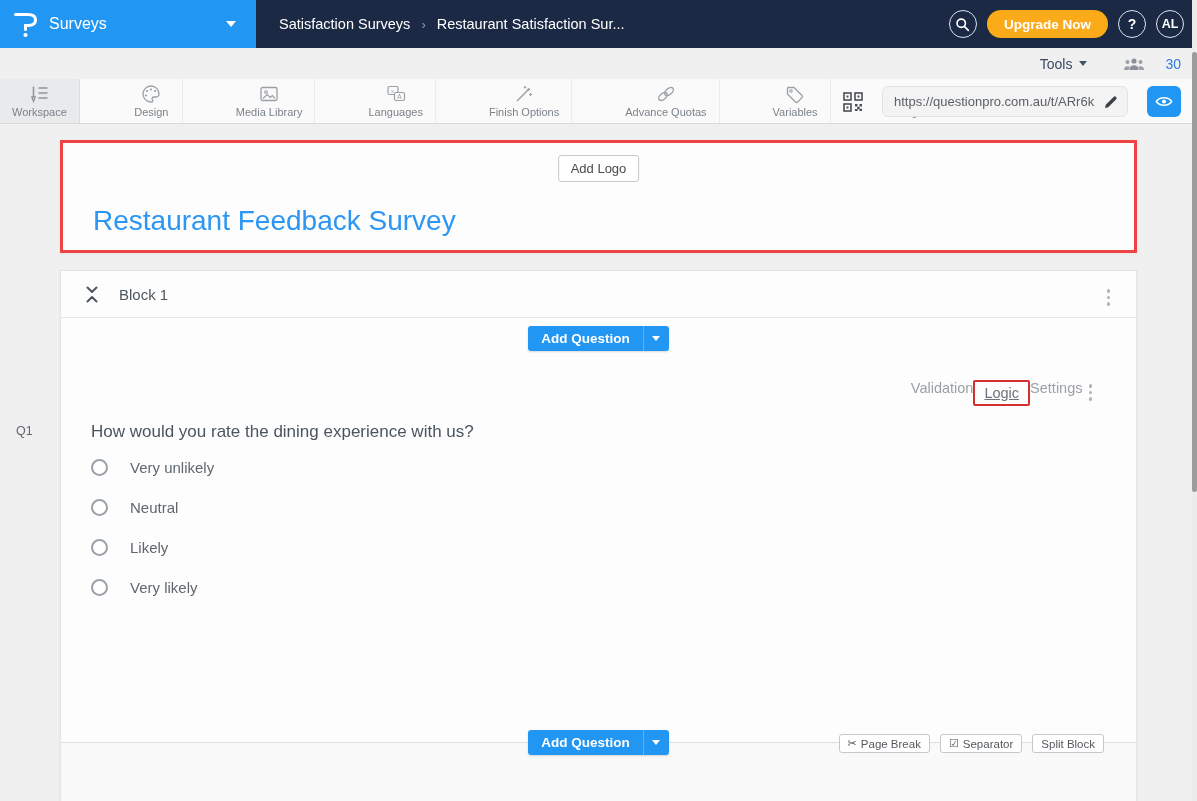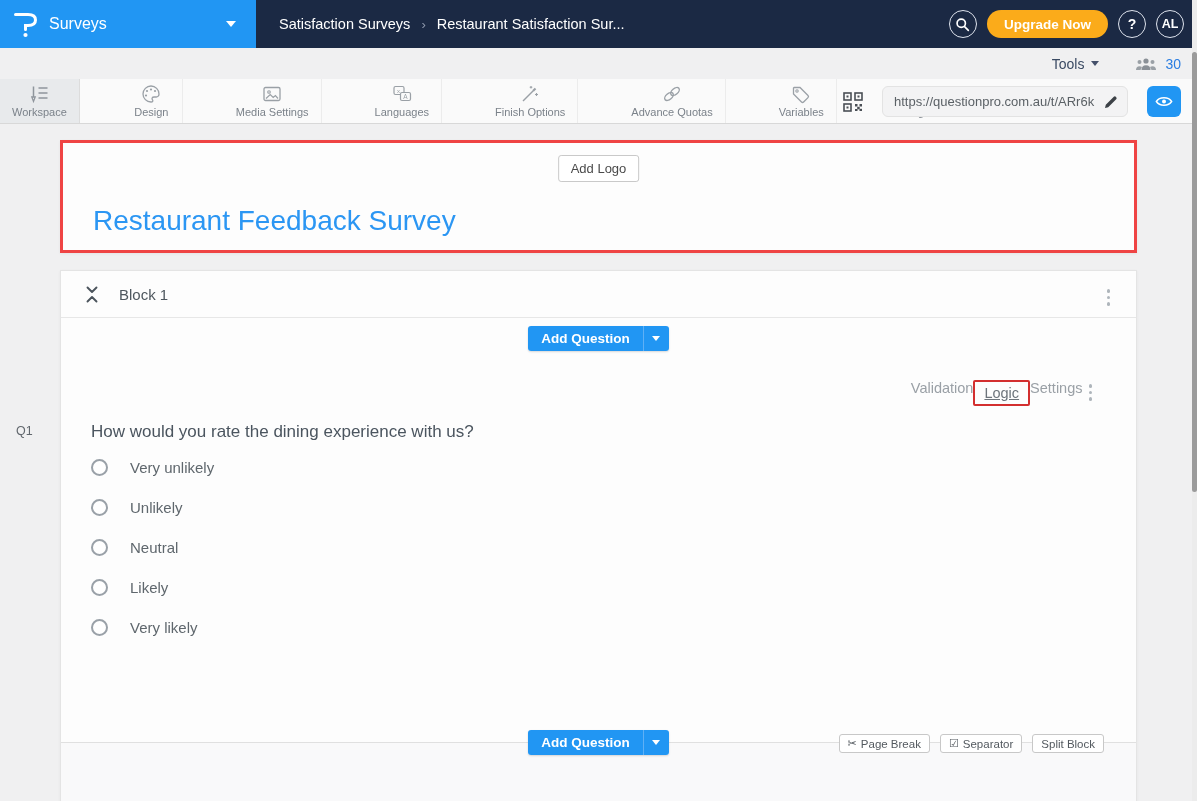--- a/index.html
+++ b/index.html
@@ -19,21 +19,21 @@
   .circle-btn { width:28px; height:28px; border:1.5px solid #dfe4ee; border-radius:50%; display:flex; align-items:center; justify-content:center; color:#fff; cursor:pointer; font-size:14px; font-weight:700; }
   .upgrade-btn { background:#fbab1a; color:#fff; font-size:13.5px; font-weight:700; height:28px; padding:0 17px; border-radius:14px; display:flex; align-items:center; cursor:pointer; }
 
   
   .navbar { position:absolute; top:48px; left:0; right:0; height:31px; background:#fff; border-bottom:1px solid #ebebeb; display:flex; align-items:stretch; padding-left:18px; }
   .nav-tab { font-size:14.5px; color:#2b4a7e; display:flex; align-items:center; margin-right:34px; cursor:pointer; border-bottom:2px solid transparent; padding-top:2px; }
   .nav-tab.active { color:#22395f; border-bottom-color:#2196f3; }
   .nav-right { position:absolute; right:16px; top:48px; height:31px; display:flex; align-items:center; }
   .tools { display:flex; align-items:center; gap:7px; color:#3a4a63; font-size:14px; cursor:pointer; margin-right:36px; }
   .caret-down-d { width:0; height:0; border-left:4.5px solid transparent; border-right:4.5px solid transparent; border-top:5px solid #44506a; }
-  .collab { display:flex; align-items:center; gap:8px; cursor:pointer; }
+  .collab { display:flex; align-items:center; gap:20px; cursor:pointer; }
   .collab-count { color:#2a7de1; font-size:14px; }
 
   
   .toolbar { position:absolute; top:79px; left:0; right:0; height:45px; background:#fafafa; border-bottom:1px solid #d8d8d8; display:flex; align-items:stretch;gap:41px; }
   .tool { display:flex; flex-direction:column; align-items:center; justify-content:center; padding:0 12px; min-width:62px; border-right:1px solid #ececec; cursor:pointer; background:transparent; }
   .tool.active { background:#e8eaec; border-right-color:#dcdcdc; }
   .tool-label { font-size:11px; color:#7b828a; margin-top:2px; white-space:nowrap; }
   .tool svg { display:block; }
   .tb-right { position:absolute; right:16px; top:79px; height:45px; display:flex; align-items:center; gap:19px; }
   .qr-btn { cursor:pointer; display:flex; }
@@ -171,21 +171,21 @@
       <span class="tool-label">Design</span>
     </div>
     <div class="tool">
       <span>
         <svg width="22" height="20" viewBox="0 0 22 20">
           <rect x="3" y="3.5" width="16" height="13" rx="1.5" fill="none" stroke="#9aa0a6" stroke-width="1.3"></rect>
           <circle cx="8" cy="8" r="1.3" fill="none" stroke="#9aa0a6" stroke-width="1.1"></circle>
           <path d="M5 14.5 l4.2-4 3 3 2.2-2 2.6 3" fill="none" stroke="#9aa0a6" stroke-width="1.2"></path>
         </svg>
       </span>
-      <span class="tool-label">Media Settings</span>
+      <span class="tool-label">Media Library</span>
     </div>
     <div class="tool">
       <span>
         <svg width="22" height="20" viewBox="0 0 22 20">
           <rect x="3" y="2.5" width="10" height="8" rx="1.5" fill="none" stroke="#9aa0a6" stroke-width="1.2"></rect>
           <text x="6" y="9" font-size="6" fill="#9aa0a6" font-family="sans-serif">x</text>
           <rect x="9.5" y="8.5" width="10" height="8" rx="1.5" fill="#fafafa" stroke="#9aa0a6" stroke-width="1.2"></rect>
           <text x="12.2" y="15" font-size="6.5" fill="#9aa0a6" font-family="sans-serif">A</text>
         </svg>
       </span>
@@ -322,24 +322,20 @@
 
         <div class="q-text">How would you rate the dining experience with us?</div>
 
         <div class="options">
           <div class="option-row">
             <span class="radio"></span>
             <span class="option-label">Very unlikely</span>
           </div>
           <div class="option-row">
             <span class="radio"></span>
-            <span class="option-label">Unlikely</span>
-          </div>
-          <div class="option-row">
-            <span class="radio"></span>
             <span class="option-label">Neutral</span>
           </div>
           <div class="option-row">
             <span class="radio"></span>
             <span class="option-label">Likely</span>
           </div>
           <div class="option-row">
             <span class="radio"></span>
             <span class="option-label">Very likely</span>
           </div>

